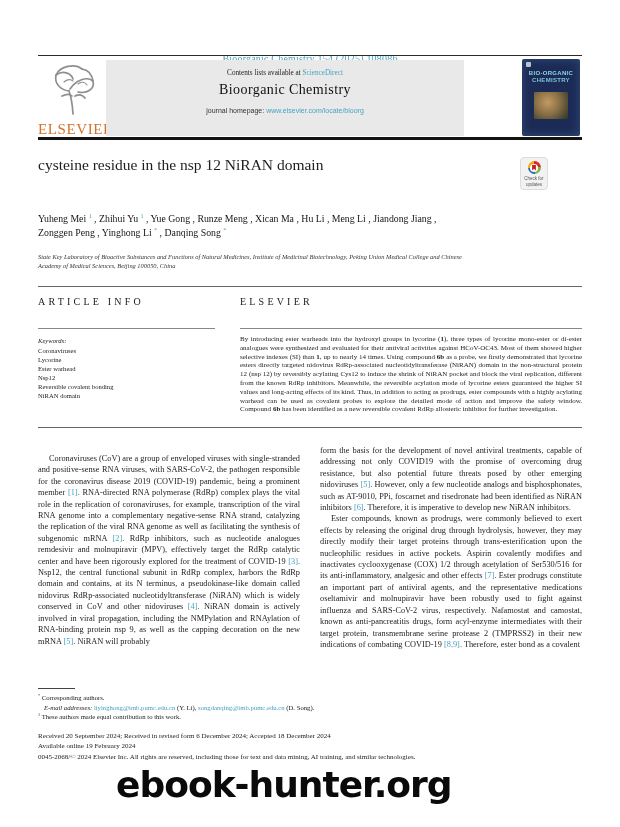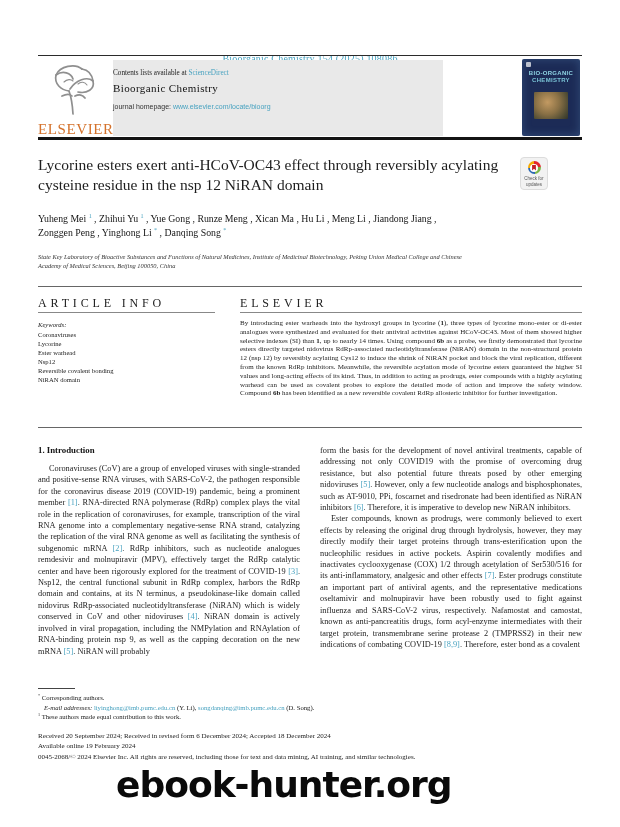--- a/index.html
+++ b/index.html
@@ -20,25 +20,25 @@
   .rule-top   { top:55px;  left:38px; width:544px; height:1px;  background:#2b2b2b; }
   .rule-thick { top:137px; left:38px; width:544px; height:3px;  background:#141414; }
   .rule-mid   { top:286px; left:38px; width:544px; height:1px;  background:#666; }
   .rule-abs   { top:427px; left:38px; width:544px; height:1px;  background:#666; }
   .fn-rule    { top:688px; left:38px; width:37px;  height:1px;  background:#444; }
 
   
   .elsevier { top:60px; left:38px; width:70px; height:76px; text-align:center; }
   .elsevier-word { font-size:15px; color:#d4722c; letter-spacing:0.6px; margin-top:1px;
     font-family:"Liberation Serif", serif; }
-  .header-box { top:60px; left:113px; width:330px; height:76px; background:#e9e9e9;
-    }
+  .header-box { top:60px; left:106px; width:358px; height:76px; background:#e9e9e9;
+    text-align:center; }
   .contents-line { margin-top:9px; font-size:7.2px; color:#222; }
   .link { color:#4aa3c0; text-decoration:none; }
-  .journal-title { margin-top:5px; font-size:11px; letter-spacing:0.4px; color:#111; }
+  .journal-title { margin-top:5px; font-size:14px; letter-spacing:0.4px; color:#111; }
   .homepage-line { margin-top:9px; font-size:7px; color:#333;
     font-family:"Liberation Sans", sans-serif; }
   .cover { top:59px; left:522px; width:58px; height:77px; background:#1c2b56;
     border-radius:2px; text-align:center; overflow:hidden;
     box-shadow:inset 0 0 10px rgba(90,140,190,0.35); }
   .cover-mark { position:absolute; top:3px; left:4px; width:5px; height:5px;
     background:rgba(255,255,255,0.7); border-radius:1px; }
   .cover-t1 { margin-top:11px; font-size:6px; font-weight:bold; color:#8fd4e4;
     font-family:"Liberation Sans", sans-serif; letter-spacing:0.3px; line-height:1.2; }
   .cover-t2 { font-size:6px; font-weight:bold; color:#79c3d6;
@@ -66,22 +66,22 @@
 
   
   .authors { top:212px; left:38px; width:500px; font-size:9.8px; line-height:1.42;
     color:#151515; white-space:pre-wrap; }
   .affiliation { top:252px; left:38px; width:544px; font-size:6.4px; font-style:italic;
     line-height:1.45; color:#333; white-space:pre-wrap; }
 
   
   .info-col { top:296px; left:38px; width:177px; }
   .abstract-col { top:296px; left:240px; width:342px; height:130px; overflow:hidden; }
-  .sec-heading { font-size:12px; letter-spacing:0.32em; color:#222;
-    padding-bottom:1px; border-bottom:1px solid #888; }
+  .sec-heading { font-size:10px; letter-spacing:0.32em; color:#222;
+    padding-bottom:21px; border-bottom:1px solid #888; }
   .keywords-label { margin-top:7px; font-size:6.6px; font-style:italic; line-height:1.45; }
   .keyword { font-size:6.6px; line-height:1.38; color:#222; }
   .abstract-text { margin-top:6px; font-size:7px; line-height:8.8px; text-align:justify;
     color:#1c1c1c; }
 
   
   .col-left  { top:445px; left:38px;  width:262px; height:243px; overflow:hidden; }
   .col-right { top:445px; left:320px; width:262px; height:243px; overflow:hidden; }
   .intro-heading { font-size:8.8px; font-weight:bold; color:#151515; }
   .body-p { font-size:8.3px; line-height:11.4px; text-align:justify; color:#1c1c1c; }
@@ -142,21 +142,20 @@
   <div class="abs cover">
     <div class="cover-mark"></div>
     <div class="cover-t1">BIO-ORGANIC</div>
     <div class="cover-t2">CHEMISTRY</div>
     <div class="cover-img"></div>
   </div>
 
   <div class="abs rule-thick"></div>
 
   <div class="abs title">
-    <div>Lycorine esters exert anti-HCoV-OC43 effect through reversibly acylating</div>
     <div>cysteine residue in the nsp 12 NiRAN domain</div>
   </div>
 
   <div class="abs check-badge">
     <div class="badge-circle">
       <div class="badge-inner">
         <div class="badge-book"></div>
       </div>
     </div>
     <div class="badge-text">
@@ -185,21 +184,20 @@
   </div>
 
   <div class="abs abstract-col">
     <div class="sec-heading">ELSEVIER</div>
     <div class="abstract-text"><span>By introducing ester warheads into the hydroxyl groups in lycorine (</span><span class="rt-b">1</span><span>), three types of lycorine mono-ester or di-ester analogues were synthesized and evaluated for their antiviral activities against HCoV-OC43. Most of them showed higher selective indexes (SI) than </span><span class="rt-b">1</span><span>, up to nearly 14 times. Using compound </span><span class="rt-b">6b</span><span> as a probe, we firstly demonstrated that lycorine esters directly targeted nidovirus RdRp-associated nucleotidyltransferase (NiRAN) domain in the non-structural protein 12 (nsp 12) by reversibly acylating Cys12 to induce the shrink of NiRAN pocket and block the viral replication, different from the known RdRp inhibitors. Meanwhile, the reversible acylation mode of lycorine esters guaranteed the higher SI values and long-acting effects of its kind. Thus, in addition to acting as prodrugs, ester compounds with a highly acylating warhead can be used as covalent probes to explore the detailed mode of action and improve the safety window. Compound </span><span class="rt-b">6b</span><span> has been identified as a new reversible covalent RdRp allosteric inhibitor for further investigation.</span></div>
   </div>
 
   <div class="abs rule-abs"></div>
 
   <div class="abs col-left">
-    <div class="intro-heading">1. Introduction</div>
     <p class="body-p indent mt8"><span>Coronaviruses (CoV) are a group of enveloped viruses with single-stranded and positive-sense RNA viruses, with SARS-CoV-2, the pathogen responsible for the coronavirus disease 2019 (COVID-19) pandemic, being a prominent member </span><span class="rt-link">[1]</span><span>. RNA-directed RNA polymerase (RdRp) complex plays the vital role in the replication of coronaviruses, for example, transcription of the viral RNA genome into a complementary negative-sense RNA strand, catalyzing the replication of the viral RNA genome as well as facilitating the synthesis of subgenomic mRNA </span><span class="rt-link">[2]</span><span>. RdRp inhibitors, such as nucleotide analogues remdesivir and molnupiravir (MPV), effectively target the RdRp catalytic center and have been rigorously explored for the treatment of COVID-19 </span><span class="rt-link">[3]</span><span>. Nsp12, the central functional subunit in RdRp complex, harbors the RdRp domain and contains, at its N terminus, a pseudokinase-like domain called nidovirus RdRp-associated nucleotidyltransferase (NiRAN) which is widely conserved in CoV and other nidoviruses </span><span class="rt-link">[4]</span><span>. NiRAN domain is actively involved in viral propagation, including the NMPylation and RNAylation of RNA-binding protein nsp 9, as well as the capping decoration on the new mRNA </span><span class="rt-link">[5]</span><span>. NiRAN will probably</span></p>
   </div>
   <div class="abs col-right">
     <p class="body-p"><span>form the basis for the development of novel antiviral treatments, capable of addressing not only COVID19 with the promise of overcoming drug resistance, but also potential future threats posed by other emerging nidoviruses </span><span class="rt-link">[5]</span><span>. However, only a few nucleotide analogs and bisphosphonates, such as AT-9010, PPi, foscarnet and risedronate had been identified as NiRAN inhibitors </span><span class="rt-link">[6]</span><span>. Therefore, it is imperative to develop new NiRAN inhibitors.</span></p>
     <p class="body-p indent"><span>Ester compounds, known as prodrugs, were commonly believed to exert effects by releasing the original drug through hydrolysis, however, they may directly modify their target proteins through trans-esterification upon the nucleophilic residues in active pockets. Aspirin covalently modifies and inactivates cyclooxygenase (COX) 1/2 through acetylation of Ser530/516 for its anti-inflammatory, analgesic and other effects </span><span class="rt-link">[7]</span><span>. Ester prodrugs constitute an important part of antiviral agents, and the representative medications oseltamivir and molnupiravir have been robustly used to fight against influenza and SARS-CoV-2 virus, respectively. Nafamostat and camostat, known as anti-pancreatitis drugs, form acyl-enzyme intermediates with their target protein, transmembrane serine protease 2 (TMPRSS2) in their new indications of combating COVID-19 </span><span class="rt-link">[8,9]</span><span>. Therefore, ester bond as a covalent</span></p>
   </div>
 
   <div class="abs fn-rule"></div>
   <div class="abs footnotes">
     <div><span class="rt-supk">*</span><span> Corresponding authors.</span></div>

